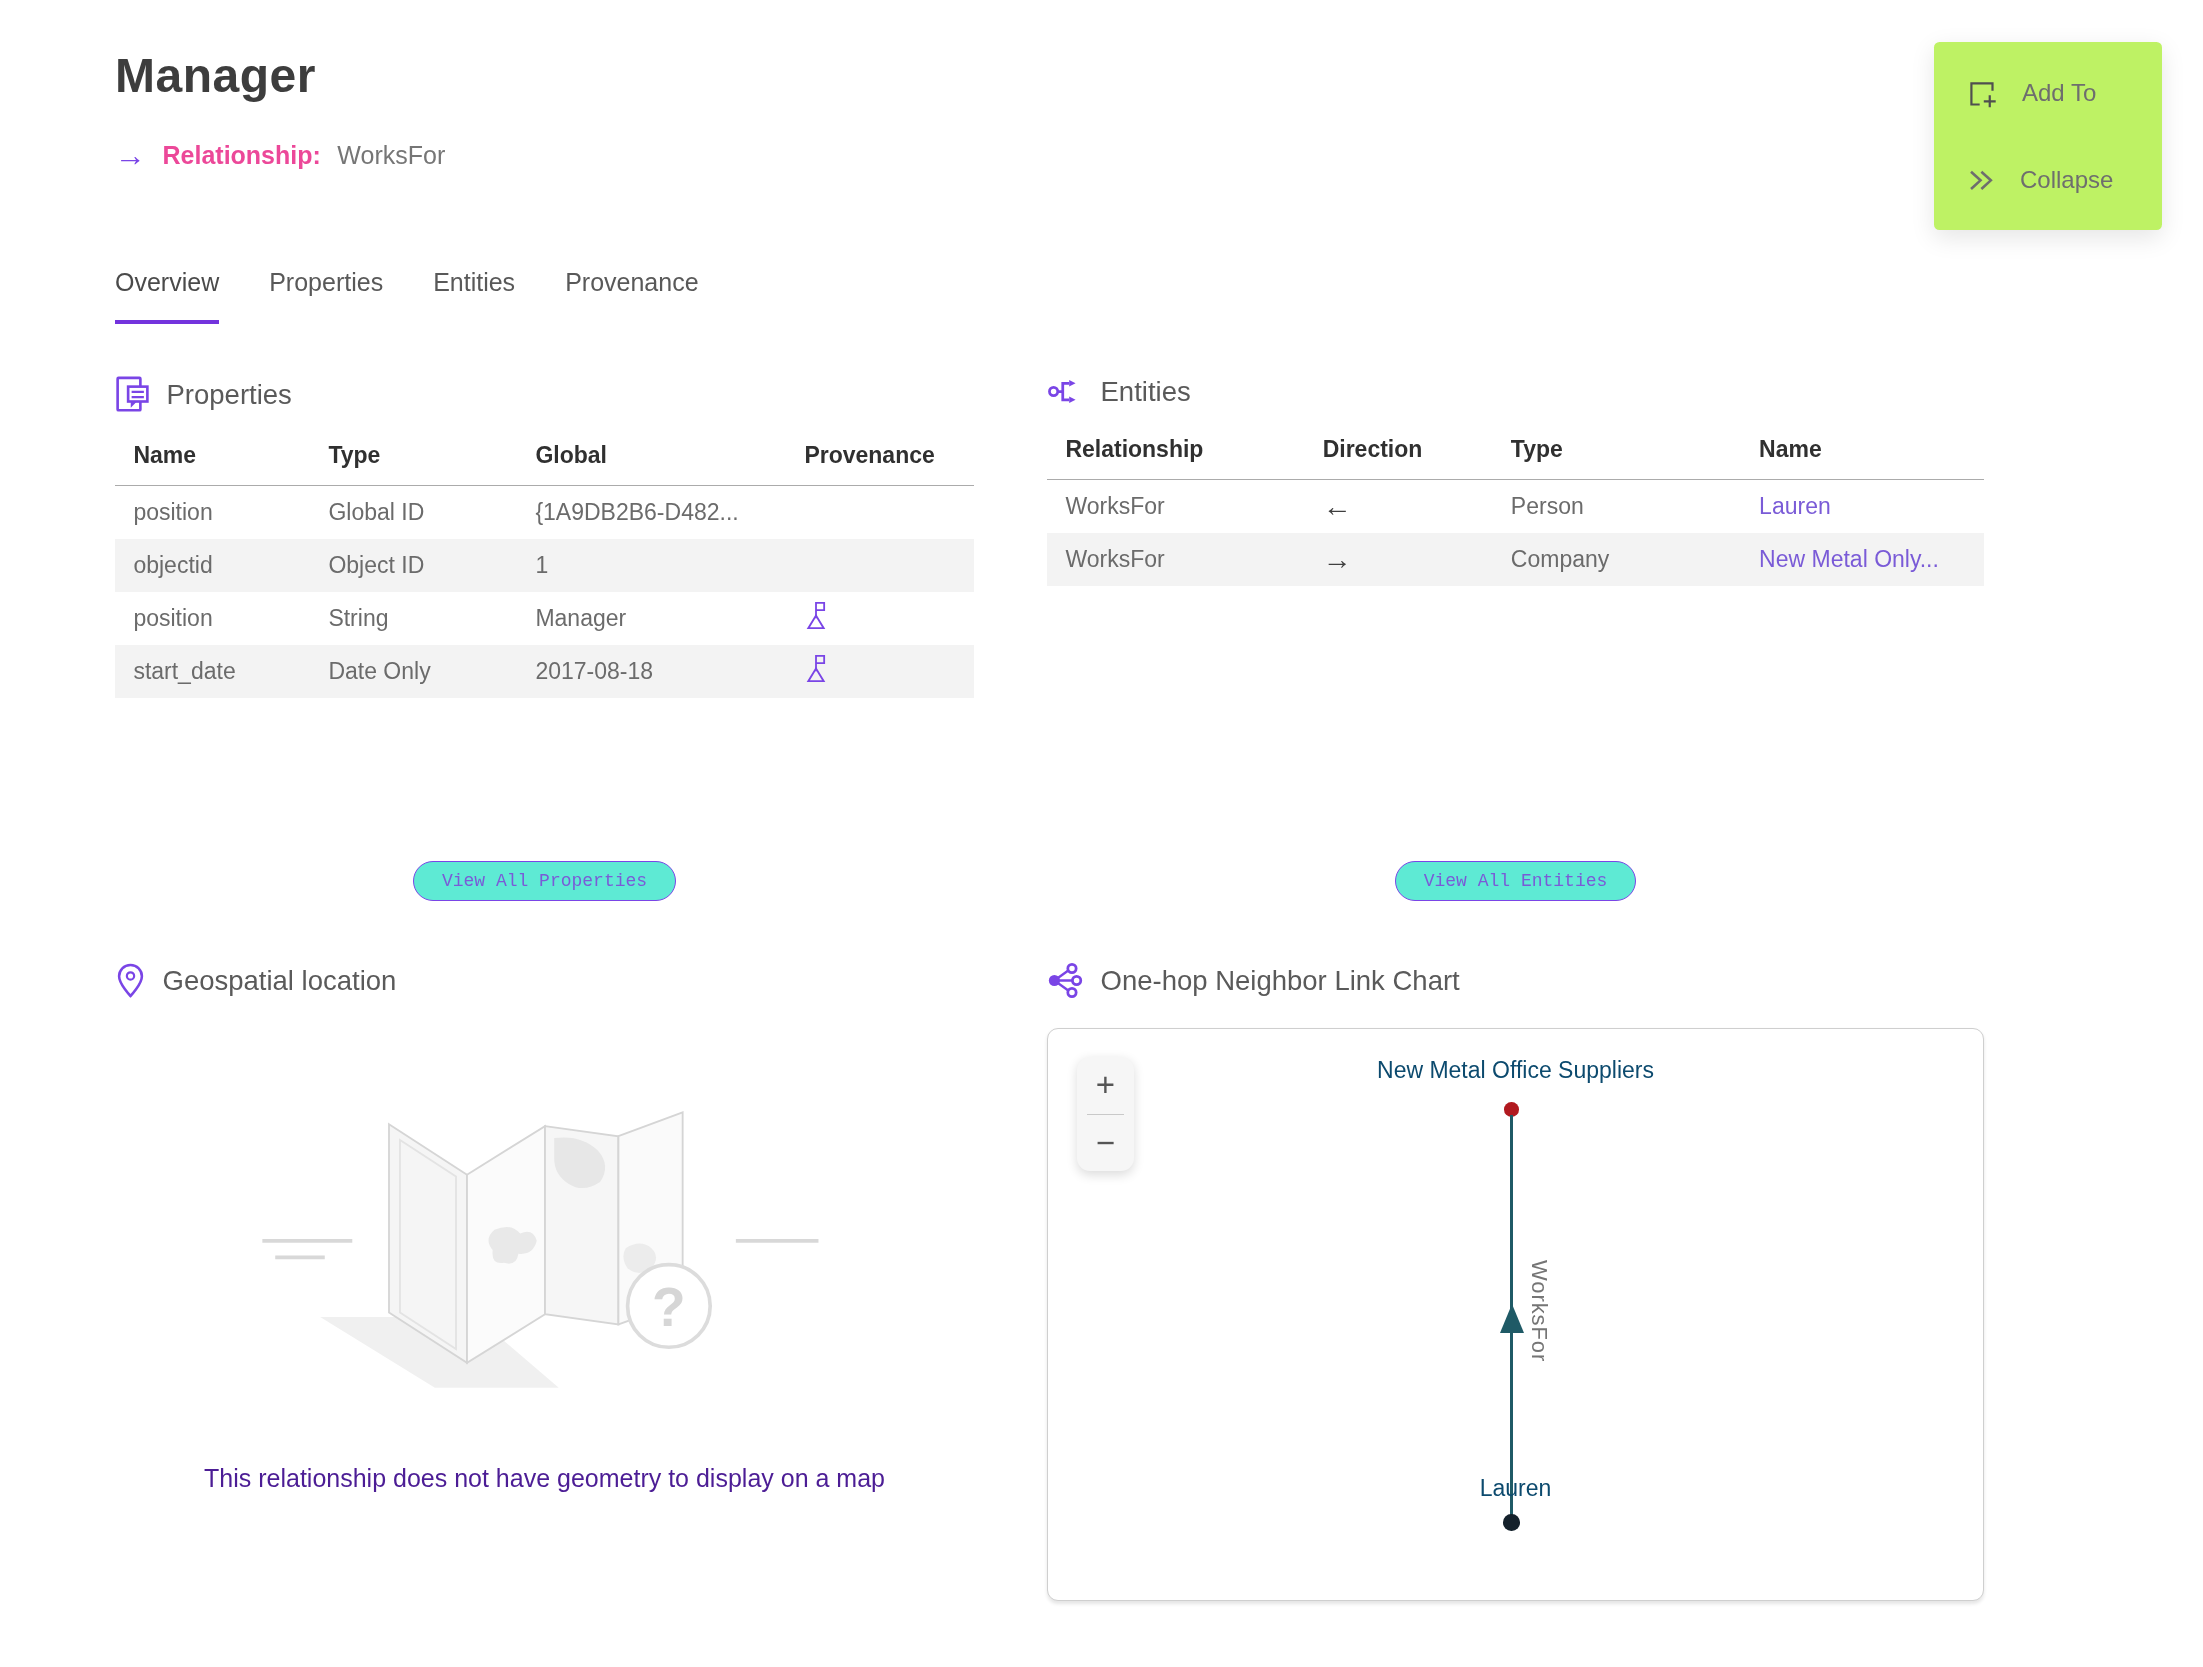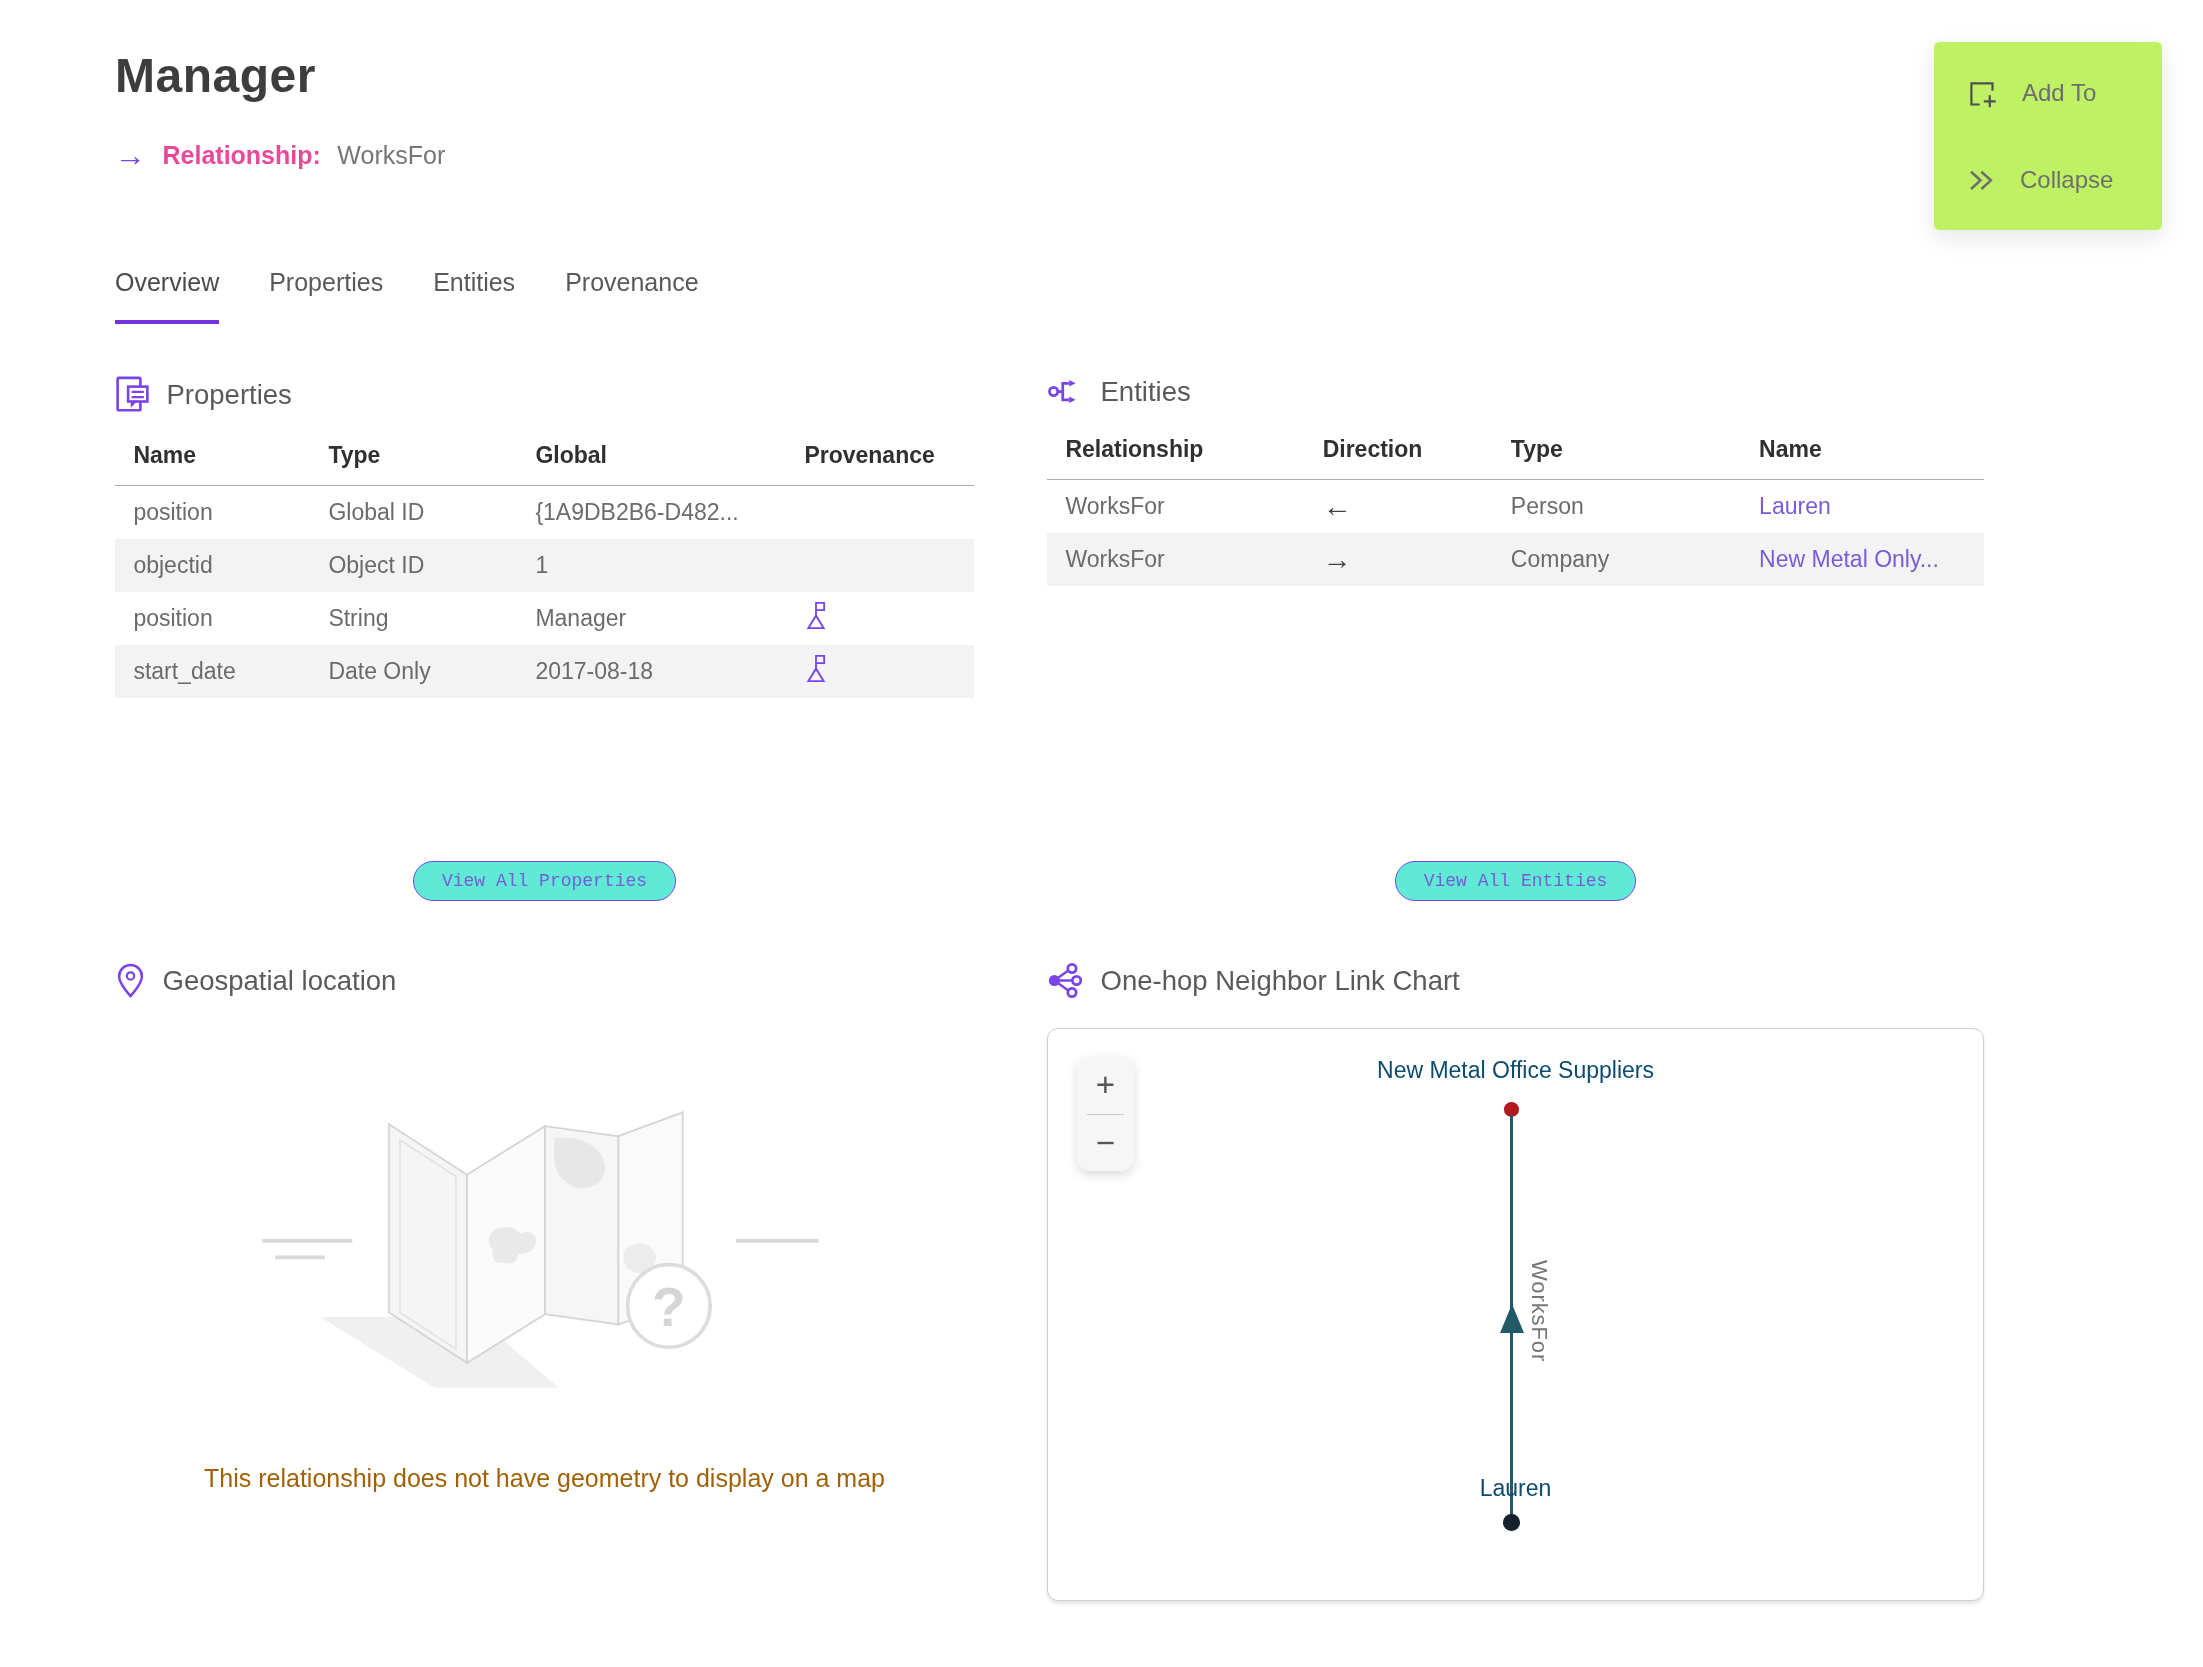--- a/index.html
+++ b/index.html
@@ -54,21 +54,21 @@
   .btn-row-right{position:absolute;left:1047px;top:861px;width:937px;text-align:center;}
   .pill-btn{
     display:inline-block;padding:9.2px 27.5px;border:1.8px solid var(--icon-purple);
     border-radius:26px;color:var(--link);font-size:18px;background:#5eead4;cursor:pointer;
     font-family:Liberation Mono, monospace;
   }
   
   .geo-section{position:absolute;left:115px;top:962px;width:859px;}
   .chart-section{position:absolute;left:1047px;top:962px;width:937px;}
   .map-wrap{margin-top:84px;text-align:center;}
-  .geo-empty{margin-top:66px;text-align:center;font-size:25px;color:#a16207;}
+  .geo-empty{margin-top:66px;text-align:center;font-size:25px;color:#4c1d95;}
   
   .chart-panel{
     position:relative;margin-top:29px;height:573px;background:#fff;
     border:0.9px solid #cfcfcf;border-radius:11px;box-shadow:0 2.8px 3.7px rgba(0,0,0,.10);
   }
   .zoom-ctrl{
     position:absolute;left:29px;top:27.5px;width:57px;background:#f6f6f6;border-radius:13px;
     box-shadow:0 3.7px 11px rgba(0,0,0,.14);display:flex;flex-direction:column;align-items:center;
   }
   .zoom-btn{width:57px;height:57px;display:flex;align-items:center;justify-content:center;

